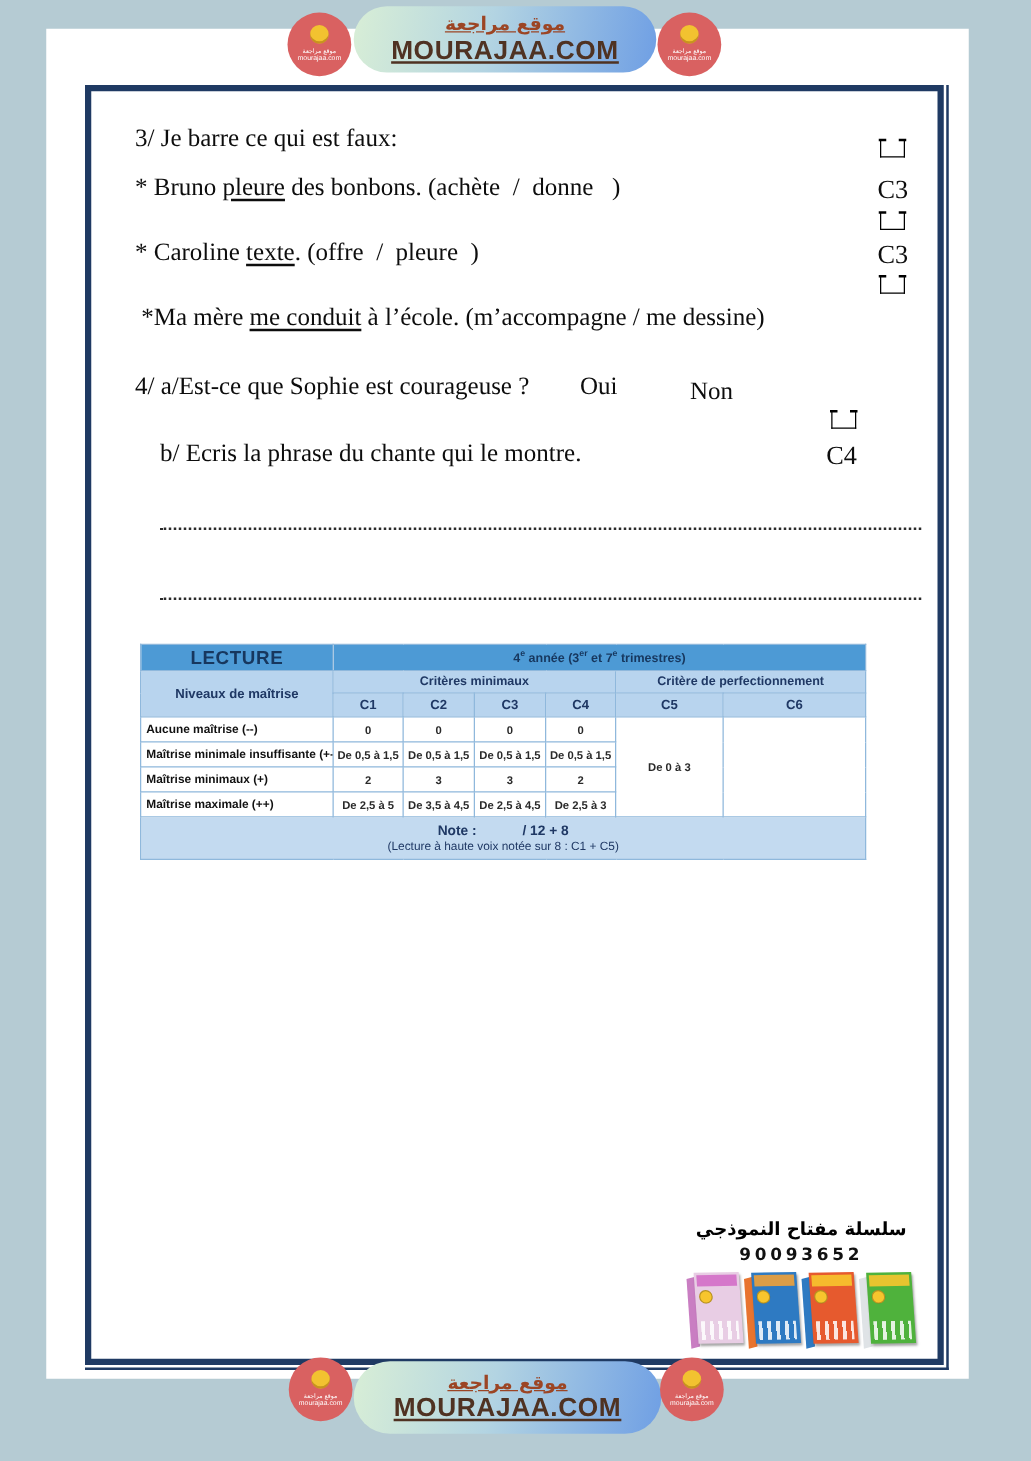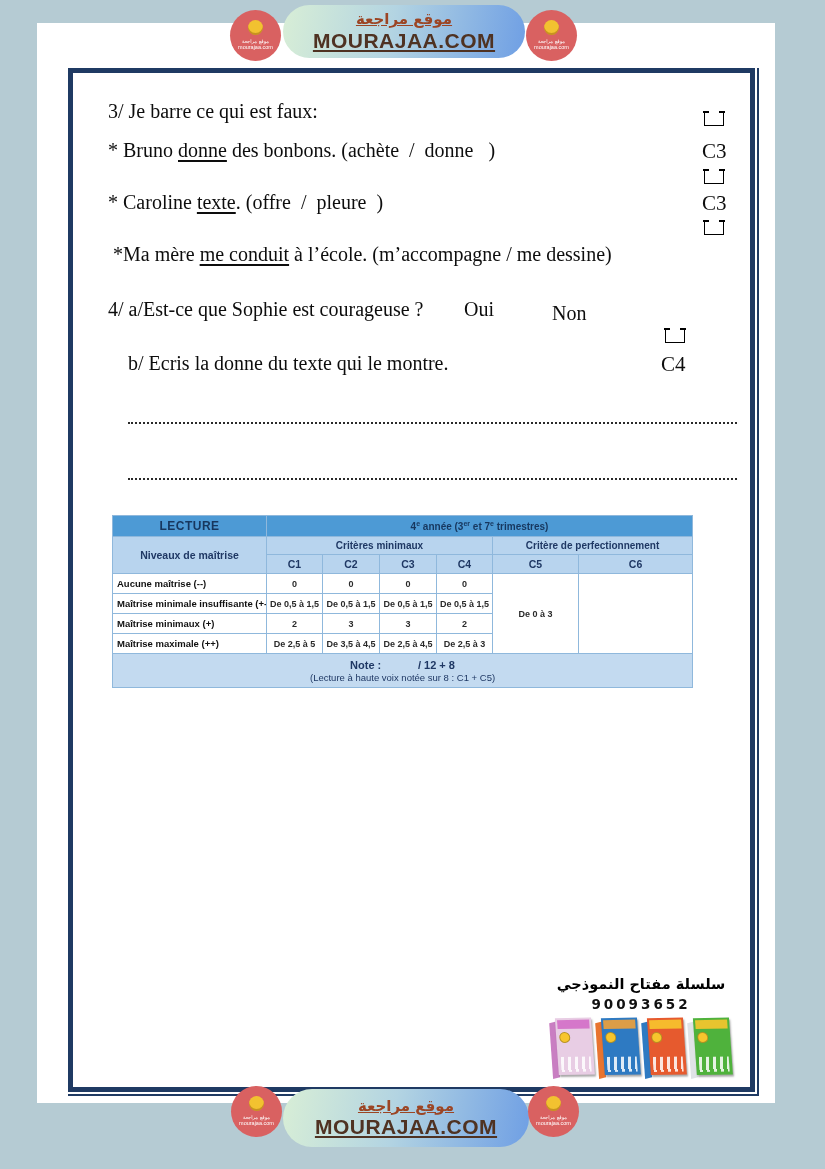--- a/index.html
+++ b/index.html
@@ -39,21 +39,21 @@
   .sbox::before,.sbox::after{content:"";position:absolute;top:-1px;width:6px;height:1.6px;background:#000;}
   .sbox::before{left:-2px;} .sbox::after{right:-2px;}
   .dots{width:609px;height:16px;border-bottom:2.6px dotted #2a2a2a;}
 
   
   table.eval{left:112px;top:515px;width:580px;border-collapse:collapse;table-layout:fixed;
         font-family:"Liberation Sans",sans-serif;position:absolute;}
   table.eval td{border:1px solid var(--tborder);text-align:center;vertical-align:middle;
         padding:0 2px;overflow:hidden;}
   tr.r1 td{background:var(--tblue);color:#17375e;}
-  .c-title{font-weight:bold;font-size:12px;letter-spacing:.5px;}
+  .c-title{font-weight:bold;font-size:15px;letter-spacing:.5px;}
   .c-year{font-weight:bold;font-size:10px;}
   .c-year sup{font-size:7px;}
   tr.r2 td,tr.r3 td{background:var(--tlight);color:#1f3864;font-weight:bold;}
   .c-levels{font-size:10.5px;}
   .c-group{font-size:10px;}
   tr.r3 td{font-size:10.5px;}
   tr.trow td{background:#fff;font-size:9px;font-weight:bold;color:#2a2a2a;}
   tr.trow td.lbl{text-align:left;padding-left:4px;font-size:9.5px;color:#111;white-space:nowrap;margin-left:24px;}
   td.c5cell{font-size:9px;font-weight:bold;color:#2a2a2a;}
   td.xcell{background-image:
@@ -100,36 +100,36 @@
 </div>
 <div class="abs logo" style="left:526px;top:10px;">
   <span class="logo-badge"></span>
   <span class="logo-ar">موقع مراجعة</span>
   <span class="logo-domain">mourajaa.com</span>
 </div>
 
 <div class="abs qline" style="left:108px;top:100px;">3/ Je barre ce qui est faux:</div>
 <div class="abs sbox" style="left:704px;top:112px;"></div>
 
-<div class="abs qline" style="left:108px;top:139px;"><span>* Bruno </span><span class="u">donne</span><span> des bonbons. (achète  /  donne   )</span></div>
+<div class="abs qline" style="left:108px;top:139px;"><span>* Bruno </span><span class="u">pleure</span><span> des bonbons. (achète  /  donne   )</span></div>
 <div class="abs code" style="left:702px;top:139px;">C3</div>
 <div class="abs sbox" style="left:704px;top:170px;"></div>
 
 <div class="abs qline" style="left:108px;top:191px;"><span>* Caroline </span><span class="u">texte</span><span>. (offre  /  pleure  )</span></div>
 <div class="abs code" style="left:702px;top:191px;">C3</div>
 <div class="abs sbox" style="left:704px;top:221px;"></div>
 
 <div class="abs qline" style="left:108px;top:243px;"><span> *Ma mère </span><span class="u">me conduit</span><span> à l’école. (m’accompagne / me dessine)</span></div>
 
 <div class="abs qline" style="left:108px;top:298px;">4/ a/Est-ce que Sophie est courageuse ?</div>
 <div class="abs qline" style="left:464px;top:298px;">Oui</div>
 <div class="abs qline" style="left:552px;top:302px;">Non</div>
 
 <div class="abs sbox" style="left:665px;top:329px;"></div>
-<div class="abs qline" style="left:128px;top:352px;">b/ Ecris la donne du texte qui le montre.</div>
+<div class="abs qline" style="left:128px;top:352px;">b/ Ecris la phrase du chante qui le montre.</div>
 <div class="abs code" style="left:661px;top:352px;">C4</div>
 
 <div class="abs dots" style="left:128px;top:406px;"></div>
 <div class="abs dots" style="left:128px;top:462px;"></div>
 
 <table class="eval">
   <colgroup>
     <col style="width:154px">
       <col style="width:56px">
       <col style="width:57px">

